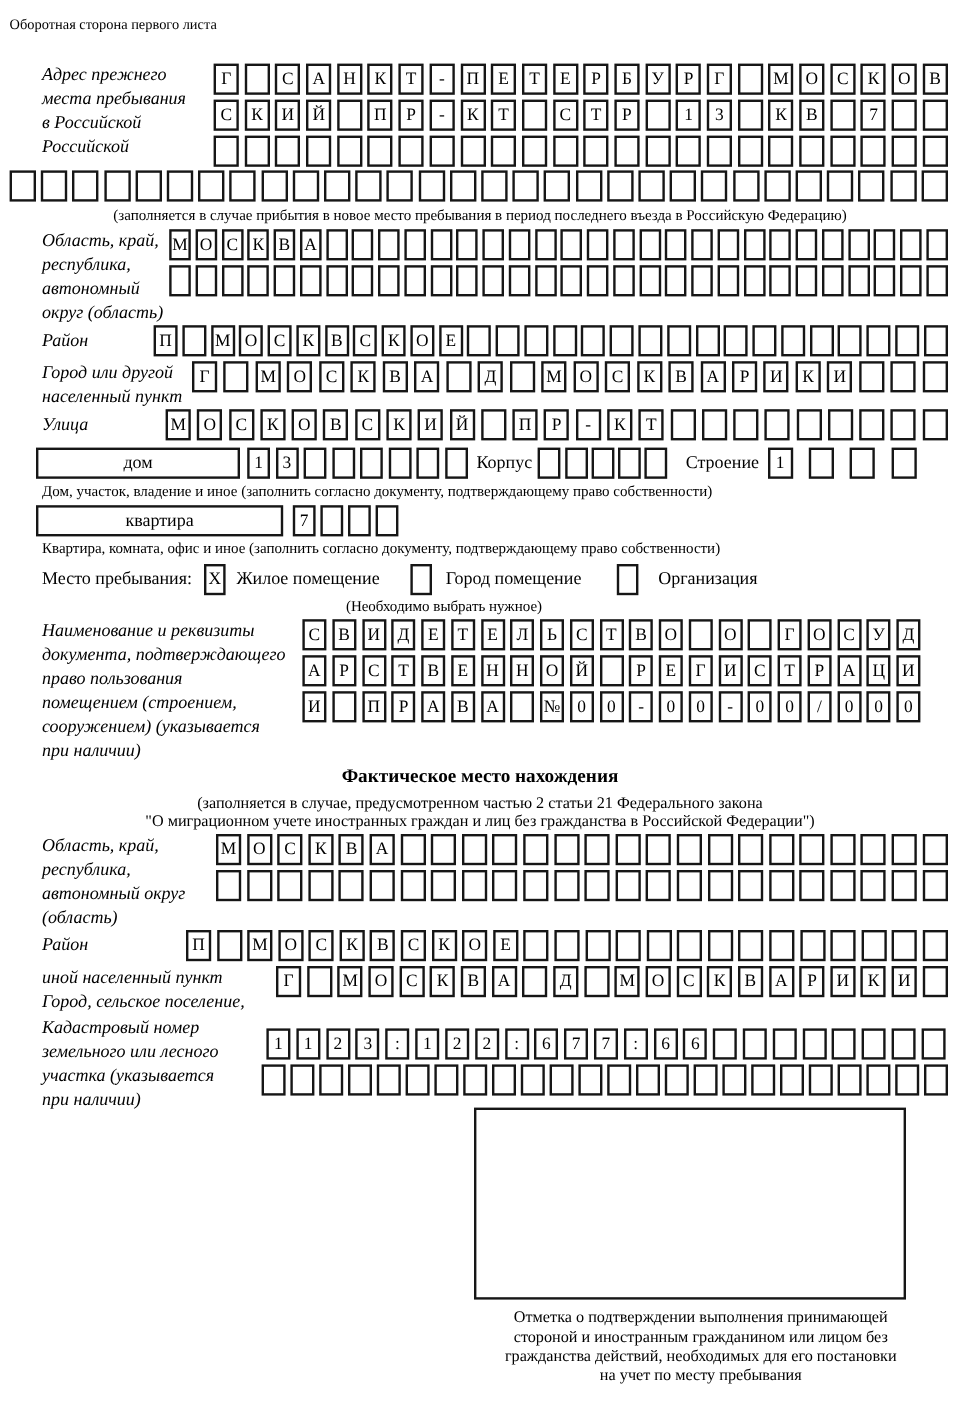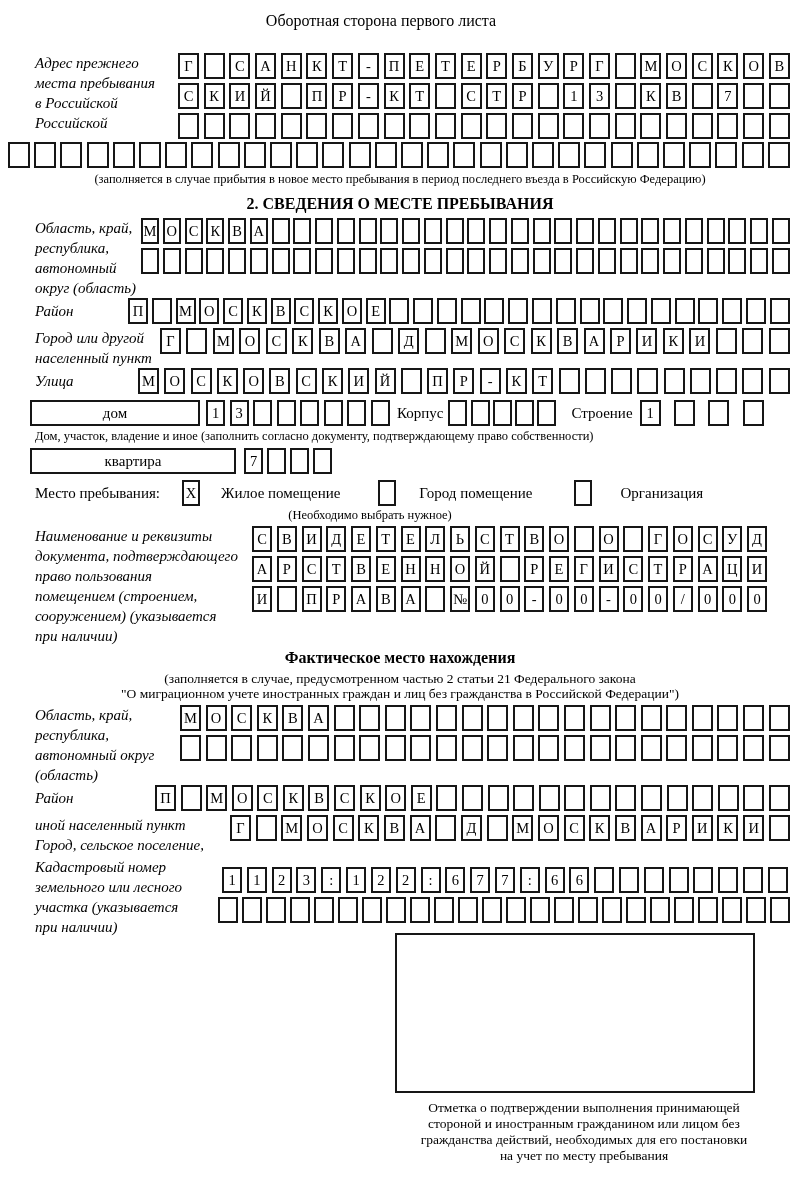--- a/index.html
+++ b/index.html
@@ -5,21 +5,21 @@
   html,body { margin:0; padding:0; background:#ffffff; }
   .page {
     position:relative;
     width:800px; height:1180px;
     box-sizing:border-box;
     padding:12px 8px 0 8px;
     background:#ffffff; color:#000;
     font-family:"Liberation Serif", serif;
     overflow:hidden;
   }
-  .hdr-note { text-align:center; padding-right:38px; font-size:16px; line-height:17px; }
+  .hdr-note { text-align:left; padding-right:38px; font-size:12px; line-height:17px; }
 
   .frow { display:flex; align-items:flex-start; }
   .flabel { box-sizing:border-box; padding-left:27px; font-size:15px; line-height:20px; flex:none;font-style:italic; }
   .boxcol { flex:none; }
 
   .brow { display:flex; justify-content:space-between; height:26px; flex:none; }
   .brow.inline { display:inline-flex; vertical-align:top; }
   .cb {
     box-sizing:border-box; flex:none;
     width:20px; height:26px;
@@ -37,21 +37,21 @@
   .sec-title { text-align:center; font-weight:bold; font-size:16px; line-height:19px; }
 
   .named-box {
     box-sizing:border-box; display:inline-block; height:26px;
     border:2px solid #161616; text-align:center;
     font-size:15px; line-height:22px; vertical-align:top; flex:none;
   }
   .inline-row { display:flex; align-items:center; }
   .sublabel { font-size:15px; line-height:26px; flex:none; }
 
-  .mesto-row { display:flex; align-items:flex-start; font-size:15px; line-height:26px;gap:12px; }
+  .mesto-row { display:flex; align-items:flex-start; font-size:15px; line-height:26px; }
 
   .stamp-box {
     box-sizing:border-box;
     margin-left:387px; width:360px; height:160px;
     border:2px solid #161616;
   }
   .stamp-caption { margin-left:322px; width:508px; text-align:center; font-size:13.5px; line-height:16px; }
 </style>
 </head>
 <body>
@@ -175,21 +175,20 @@
       <span class="cb"></span>
       <span class="cb"></span>
       <span class="cb"></span>
       <span class="cb"></span>
       <span class="cb"></span>
       <span class="cb"></span>
       <span class="cb"></span>
     </div>
   <div class="caption center" style="margin-top:4px">(заполняется в случае прибытия в новое место пребывания в период последнего въезда в Российскую Федерацию)</div>
 
-  <div class="sec-title" style="margin-top:8px">2. СВЕДЕНИЯ О МЕСТЕ ПРЕБЫВАНИЯ</div>
 
   <div class="frow" style="margin-top:5px">
     <div class="flabel" style="width:133px">
       <div>Область, край,</div>
       <div>республика,</div>
       <div>автономный</div>
       <div>округ (область)</div>
     </div>
     <div class="boxcol">
       <div class="brow bx18 mb4" style="width:649px">
@@ -389,20 +388,21 @@
 
   <div class="inline-row" style="margin-top:5px; margin-left:22px">
     <span class="named-box" style="width:206px">квартира</span>
     <span class="brow inline bx19" style="width:88px; margin-left:8px">
         <span class="cb">7</span>
         <span class="cb"></span>
         <span class="cb"></span>
         <span class="cb"></span>
       </span>
   </div>
+  <div class="caption" style="margin-top:3px; padding-left:27px">Квартира, комната, офис и иное (заполнить согласно документу, подтверждающему право собственности)</div>
 
   <div class="mesto-row" style="margin-top:6px; padding-left:27px">
     <span>Место пребывания:</span>
     <span class="brow inline bx18" style="margin-left:10px">
         <span class="cb">X</span>
       </span>
     <span style="margin-left:9px">Жилое помещение</span>
     <span class="brow inline bx18" style="margin-left:26px">
         <span class="cb"></span>
       </span>

